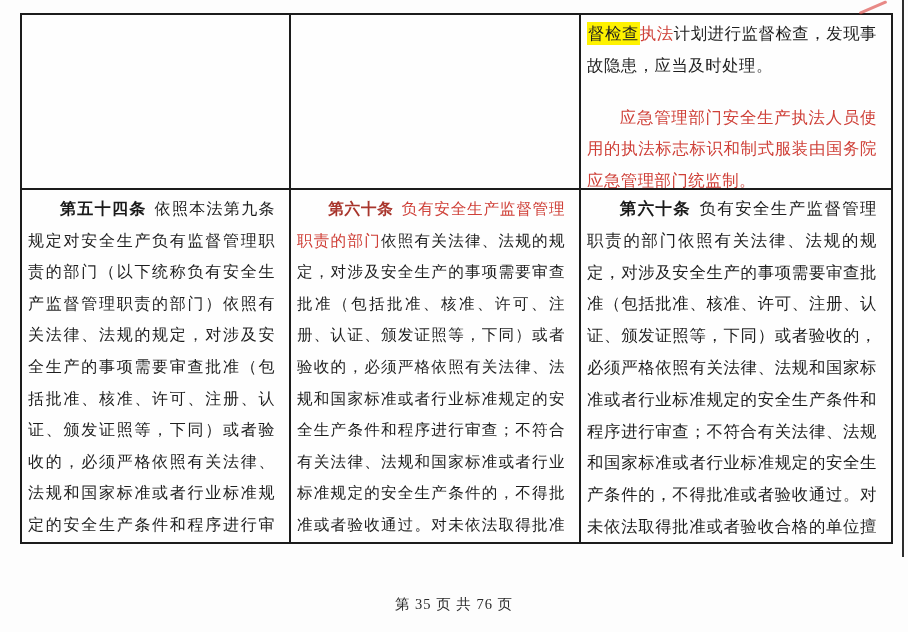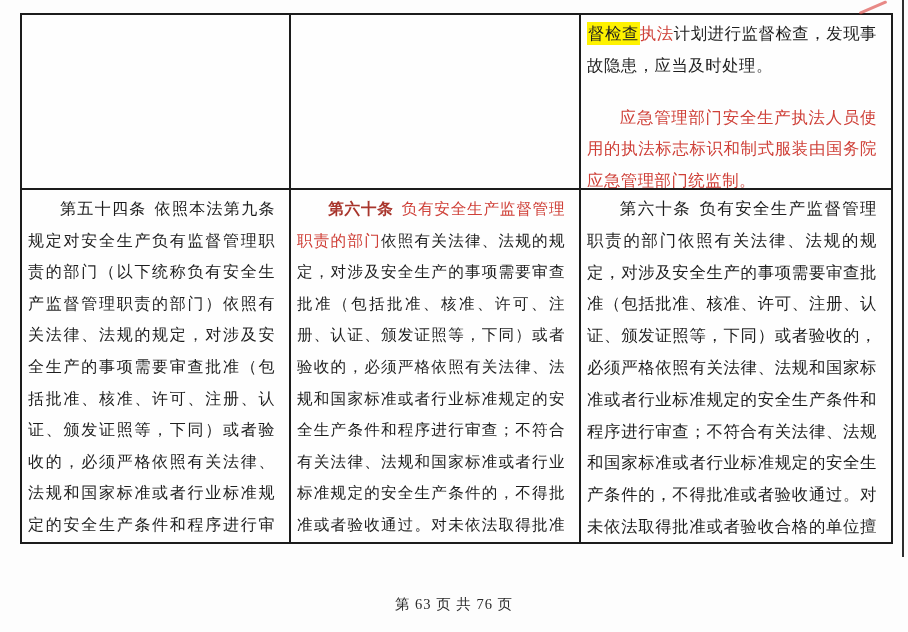--- a/index.html
+++ b/index.html
@@ -32,21 +32,21 @@
   .cell.last-row { border-bottom: none; }
   .cell p {
     text-align: justify;
     text-justify: inter-ideograph;
     letter-spacing: 0.5px;
   }
   .c1 { font-size: 16px;   line-height: 31.6px; }
   .c2 { font-size: 15.6px; line-height: 31.6px; }
   .c3 { font-size: 16.4px; line-height: 31.8px; }
   .indent { text-indent: 2em; }
-  .article-black { font-weight: normal; color: #1a1a1a; margin-right: 0.5em; }
+  .article-black { font-weight: bold; color: #1a1a1a; margin-right: 0.5em; }
   .article-red   { font-weight: bold; color: #a8352c; margin-right: 0.5em; }
   .red-run   { color: #cf4038; }
   .hl-run    { background: #fef200; color: #1e1e1e; padding: 2px 1px; }
   .red-para  { color: #cf4038; margin-top: 20px; }
   .footer {
     position: absolute;
     left: 0; top: 595px;
     width: 908px;
     text-align: center;
     font-size: 14.5px;
@@ -98,13 +98,13 @@
     <p class="indent">
       <span class="article-black">第六十条</span><span>负有安全生产监督管理职责的部门依照有关法律、法规的规定，对涉及安全生产的事项需要审查批准（包括批准、核准、许可、注册、认证、颁发证照等，下同）或者验收的，必须严格依照有关法律、法规和国家标准或者行业标准规定的安全生产条件和程序进行审查；不符合有关法律、法规和国家标准或者行业标准规定的安全生产条件的，不得批准或者验收通过。对未依法取得批准或者验收合格的单位擅自从事有关活动的，负责行</span>
     </p>
   </div>
 
 </div>
 
 <div class="pen-mark"></div>
 <div class="page-edge-line"></div>
 
-<div class="footer">第 63 页 共 76 页</div>
+<div class="footer">第 35 页 共 76 页</div>
 
 </body></html>

